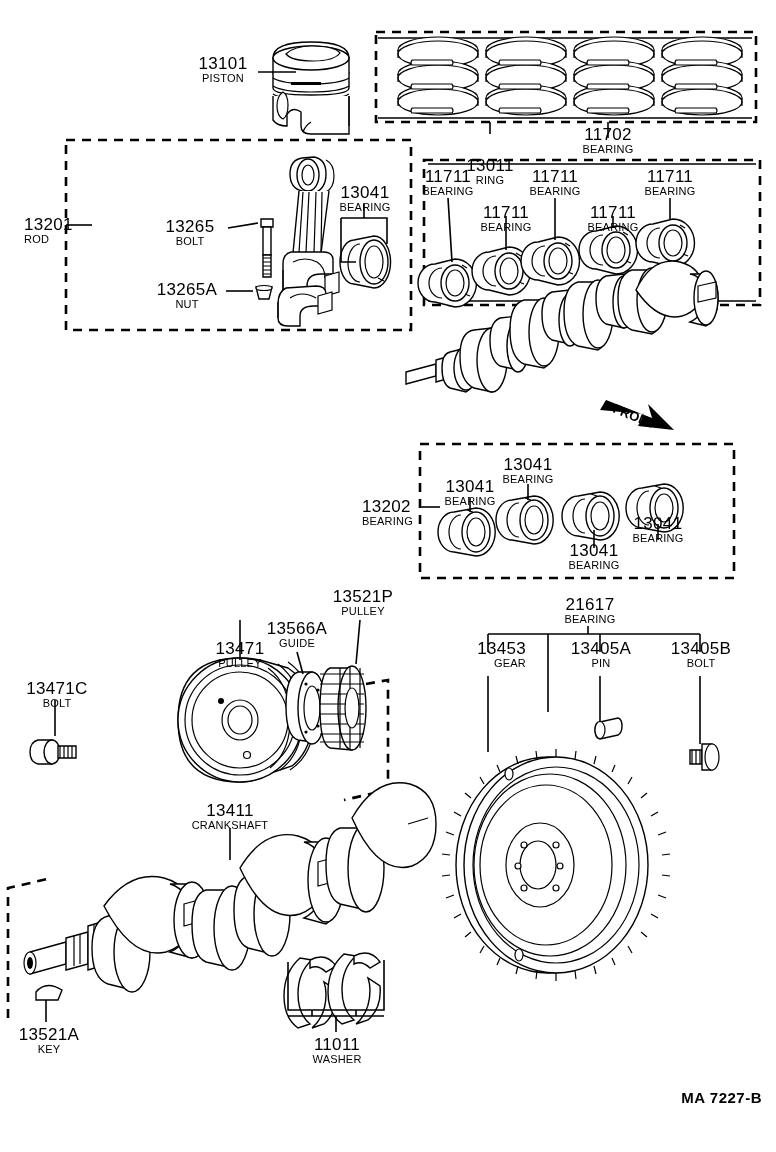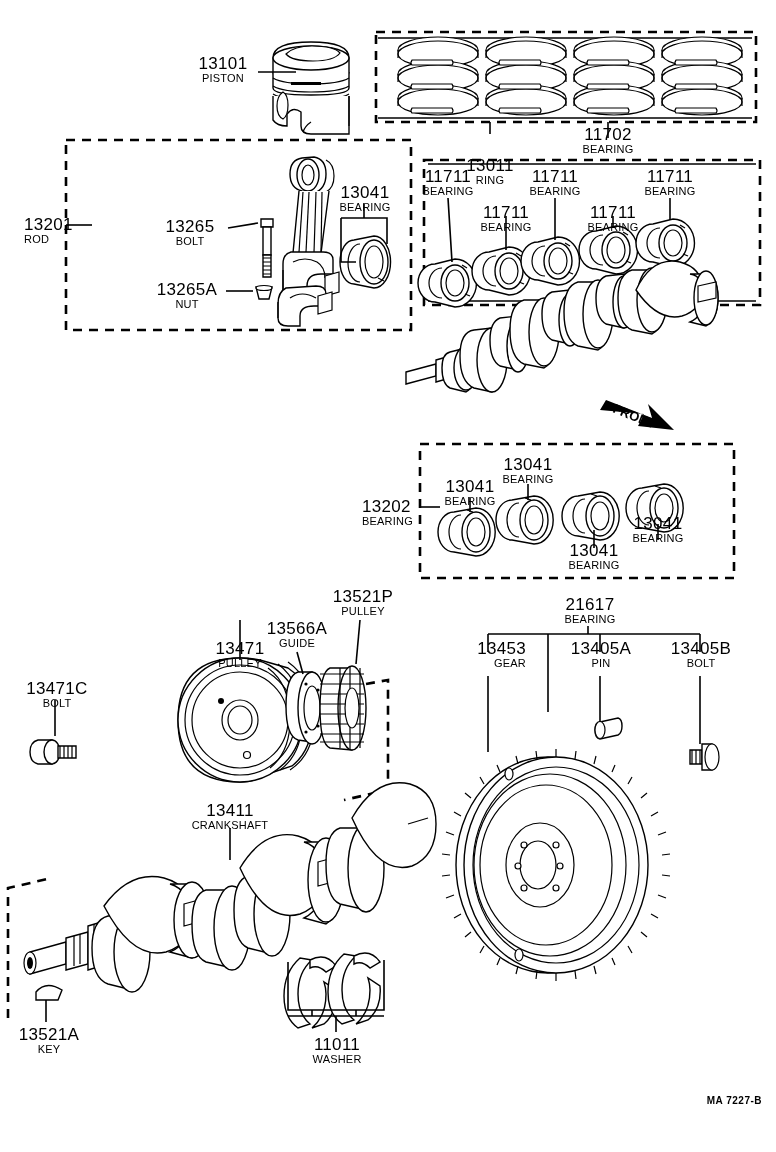--- a/index.html
+++ b/index.html
@@ -3,21 +3,21 @@
 <meta charset="utf-8">
 <style>
   html,body{margin:0;padding:0;background:#fff;}
   body{width:776px;height:1152px;position:relative;overflow:hidden;
        font-family:"Liberation Sans",sans-serif;color:#000;}
   #stage{position:absolute;inset:0;width:776px;height:1152px;}
   .lbl{position:absolute;text-align:center;line-height:1;white-space:nowrap;}
   .lbl .num{display:block;font-size:17px;letter-spacing:.3px;font-weight:400;}
   .lbl .nm{display:block;font-size:11px;letter-spacing:.2px;margin-top:1px;}
   .lbl.lft{text-align:left;}
-  .diagid{position:absolute;right:14px;bottom:46px;font-size:10px;font-weight:bold;letter-spacing:.5px;}
+  .diagid{position:absolute;right:14px;bottom:46px;font-size:15px;font-weight:bold;letter-spacing:.5px;}
   svg{position:absolute;left:0;top:0;}
   .dash{stroke:#000;fill:none;stroke-width:2.6;stroke-dasharray:9 7;stroke-linecap:butt;}
   .thin{stroke:#000;fill:none;stroke-width:1.2;}
   .med{stroke:#000;fill:none;stroke-width:1.6;}
   .fillw{fill:#fff;stroke:#000;stroke-width:1.4;}
   .fillw2{fill:#fff;stroke:#000;stroke-width:1.2;}
 </style>
 </head>
 <body>
 

